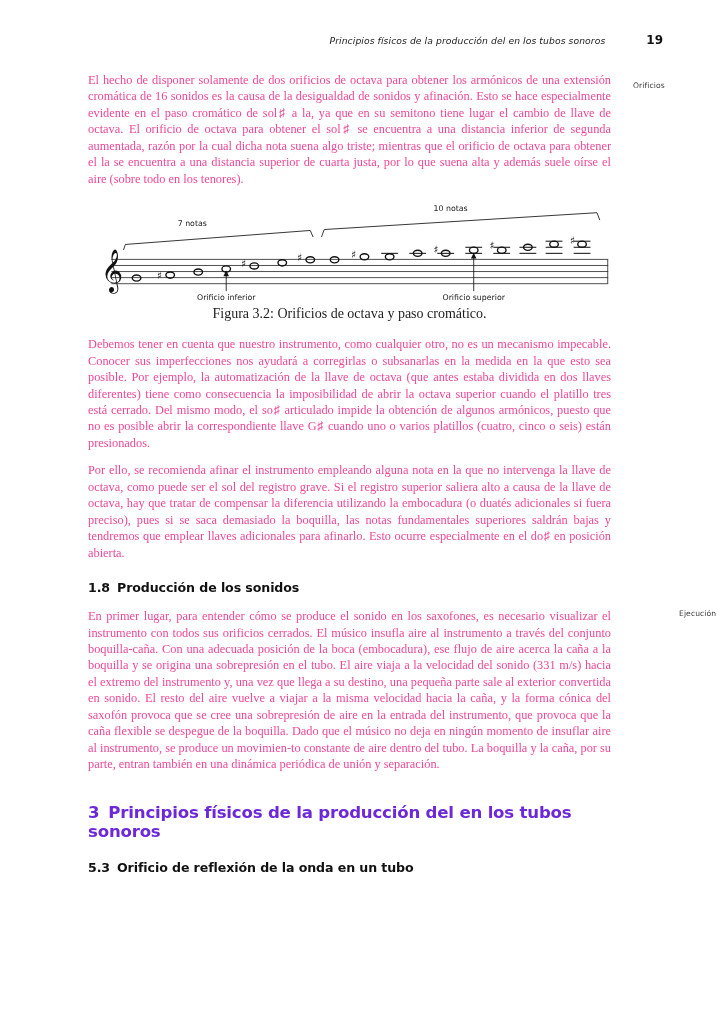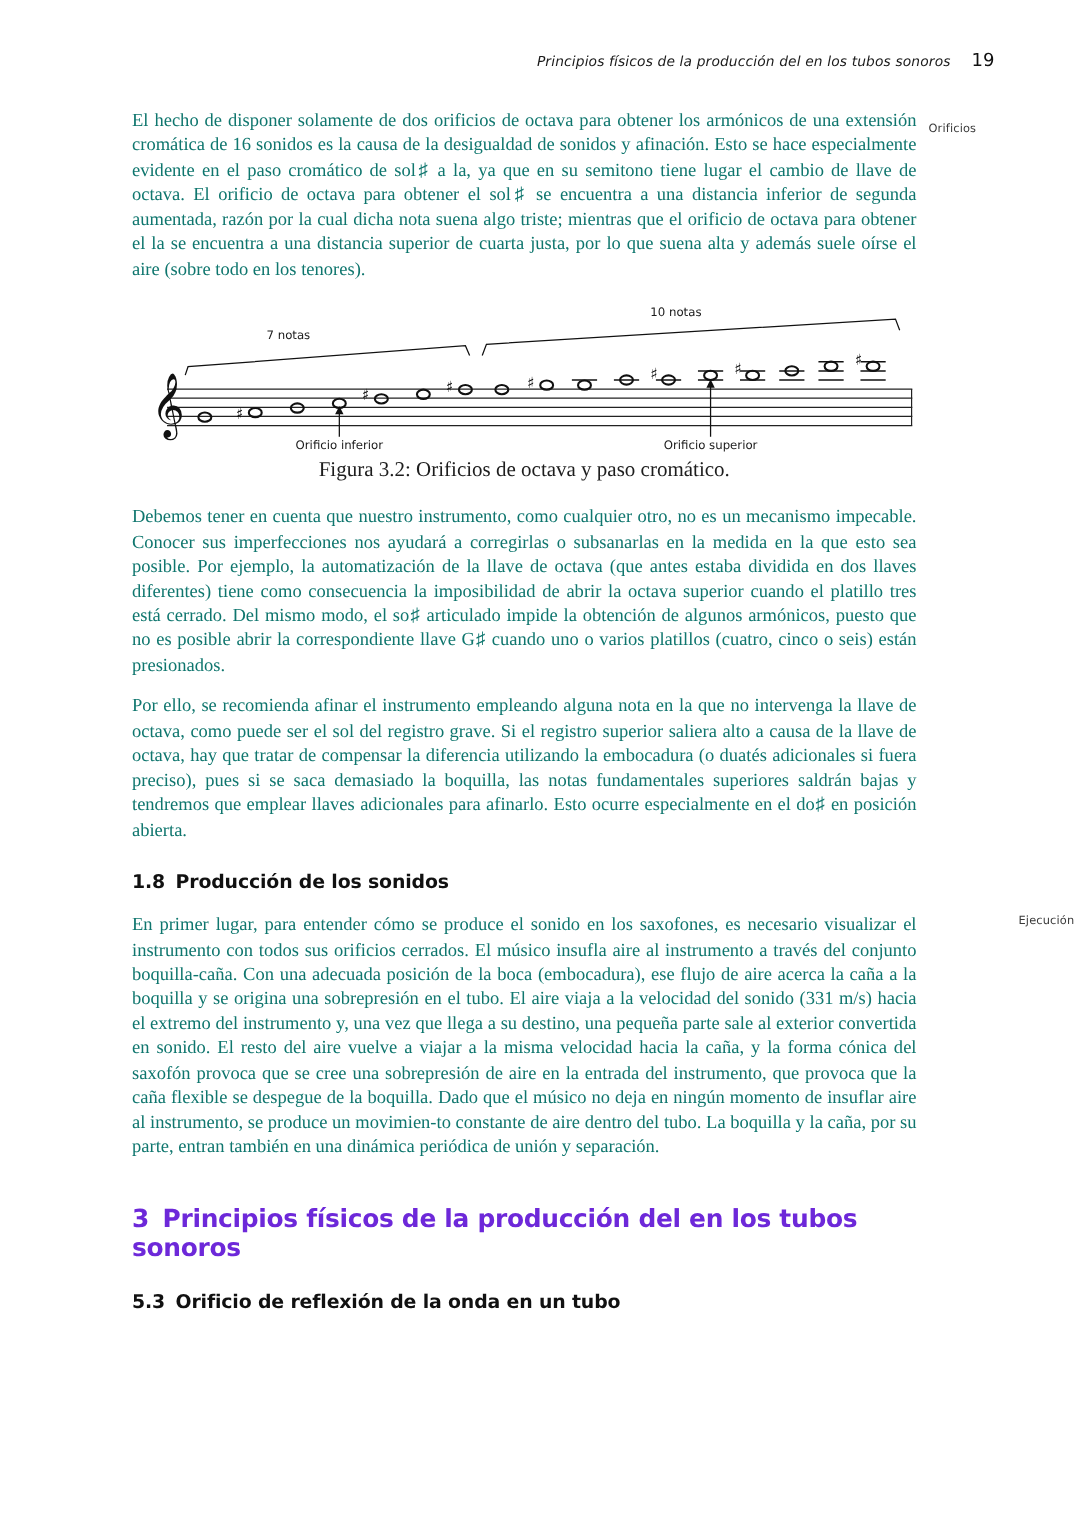--- a/index.html
+++ b/index.html
@@ -30,53 +30,54 @@
   }
   .running-header .rh-title {
     font-family: "DejaVu Sans", sans-serif;
     font-style: italic;
     font-size: 9.2px;
     letter-spacing: 0.1px;
     color: #1a1a1a;
   }
   .running-header .rh-page {
     font-family: "DejaVu Sans", sans-serif;
-    font-weight: normal;
+    font-weight: bold;
     font-size: 12px;
     color: #111;
+    margin-left: 27px;
   }
 
   
   .content {
     position: absolute;
     left: 88px;
     top: 72px;
     width: 523px;
   }
   p.body {
     margin: 0 0 11px 0;
     font-family: "Liberation Serif", serif;
     font-size: 12.35px;
     line-height: 16.45px;
     text-align: justify;
     text-justify: inter-word;
-    color: #0f766e;
+    color: #ec4899;
     hyphens: manual;
   }
 
   
   .marginnote {
     position: absolute;
     font-family: "DejaVu Sans", sans-serif;
     font-size: 7.6px;
     color: #3a3a3a;
     letter-spacing: 0.1px;
     white-space: nowrap;
   }
-  .mn-orificios { left: 619px; top: 81px; }
+  .mn-orificios { left: 633px; top: 81px; }
   .mn-ejecucion { left: 639px; top: 609px; padding-left: 40px; }
 
   
   h2.sec {
     font-family: "DejaVu Sans", sans-serif;
     font-weight: bold;
     font-size: 12.6px;
     color: #111;
     margin: 19px 0 13px 0;
     letter-spacing: -0.1px;

